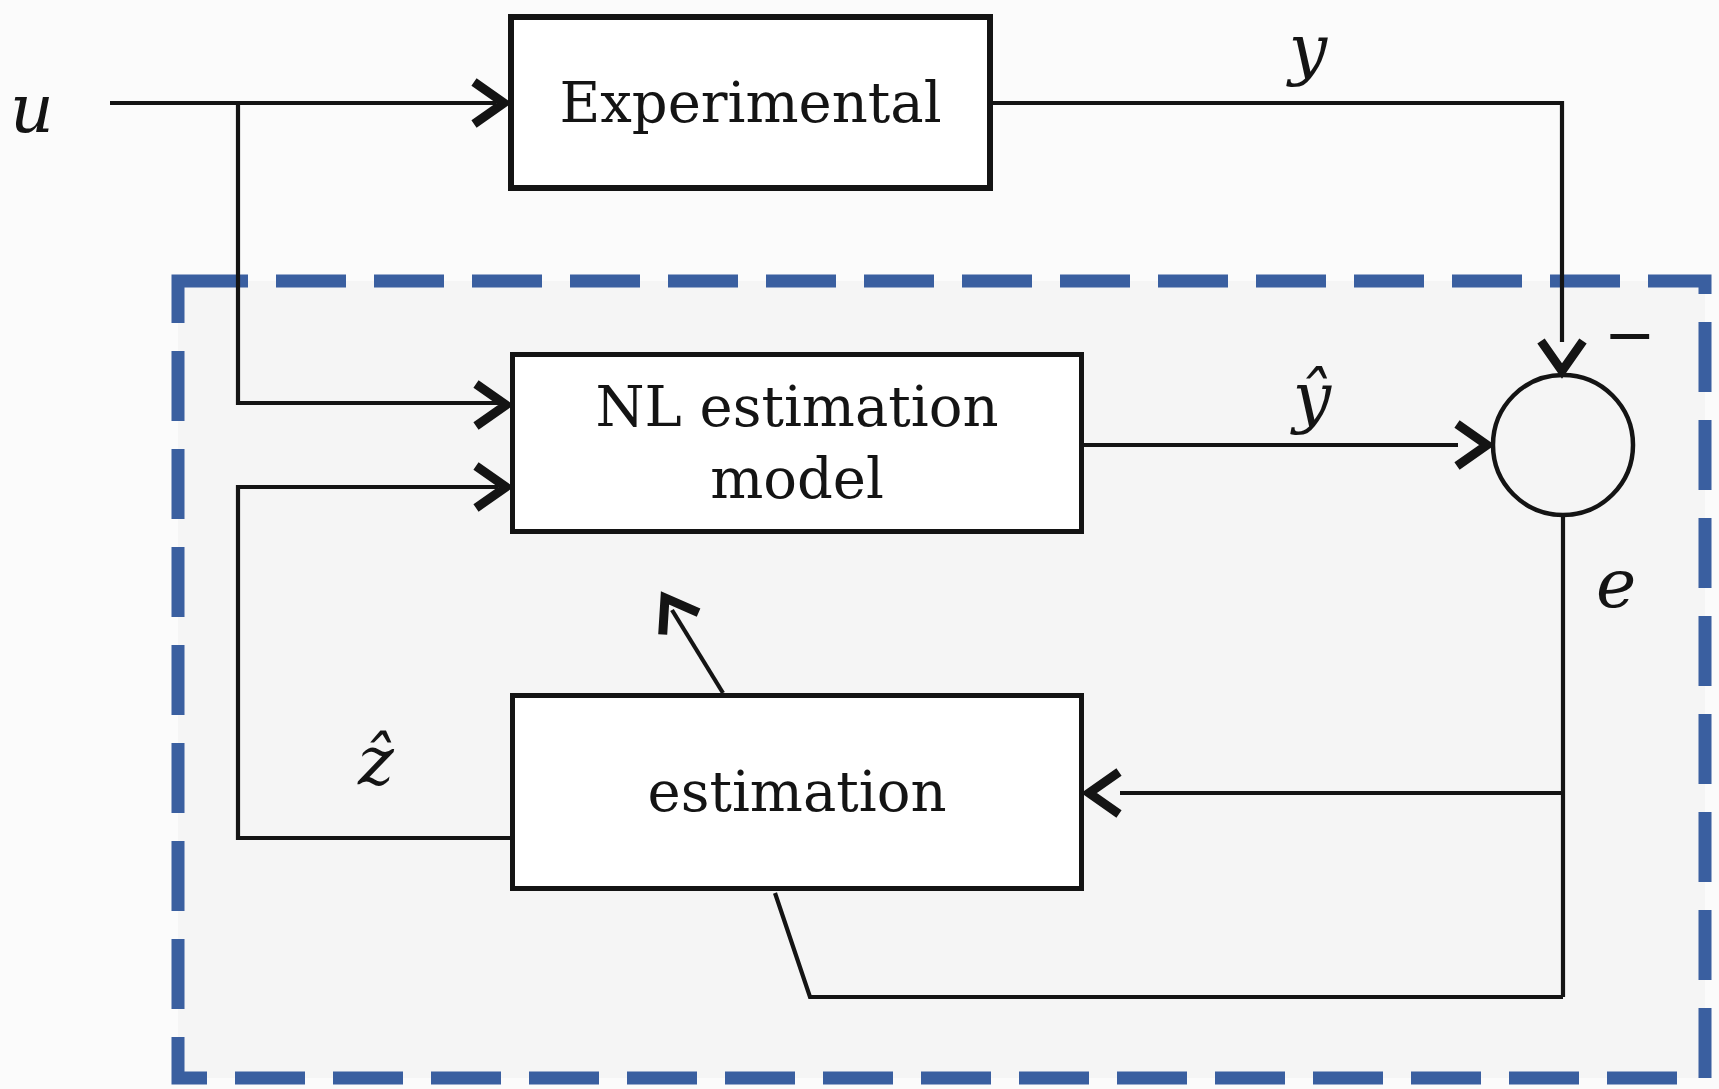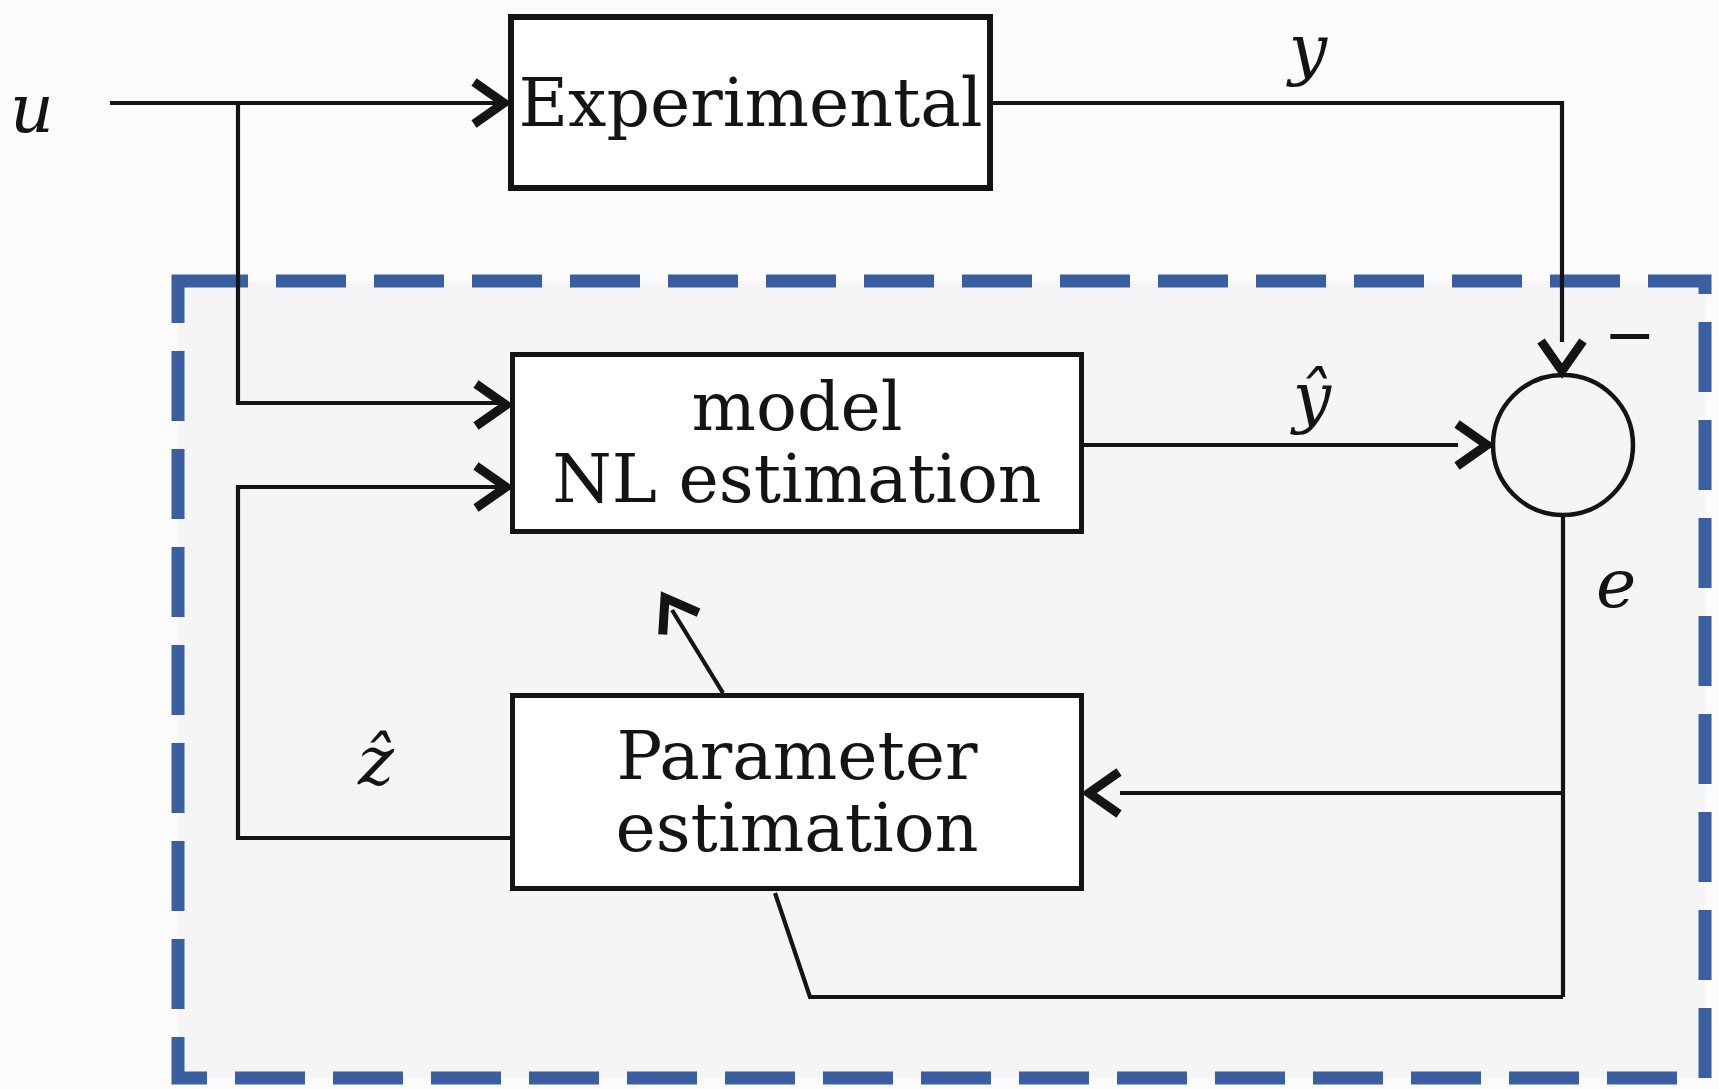--- a/index.html
+++ b/index.html
@@ -43,21 +43,21 @@
     position: absolute;
     box-sizing: border-box;
     background: #ffffff;
     border: 5px solid #141414;
     display: flex;
     flex-direction: column;
     align-items: center;
     justify-content: center;
     text-align: center;
     color: #141414;
-    font-size: 68px;
+    font-size: 56px;
     line-height: 72px;
     z-index: 2;
   }
   .box-experimental { left: 508px; top: 14px;  width: 485px; height: 177px; border-width: 6px; }
   .box-nl         { left: 510px; top: 352px; width: 574px; height: 182px; }
   .box-parameter  { left: 510px; top: 693px; width: 574px; height: 198px; }
   .siglabel {
     position: absolute;
     transform: translate(-50%, -50%);
     font-style: italic;
@@ -109,26 +109,25 @@
     </g>
 
     <circle class="sum-circle" cx="1563" cy="445" r="70"></circle>
   </svg>
 
   <div class="box box-experimental">
     <span>Experimental</span>
   </div>
 
   <div class="box box-nl">
+    <span>NL estimation</span>
     <span>model</span>
-    <span>NL estimation</span>
   </div>
 
   <div class="box box-parameter">
-    <span>Parameter</span>
     <span>estimation</span>
   </div>
 
   <div class="siglabel" style="left:32px;  top:108px;">u</div>
   <div class="siglabel" style="left:1308px; top:48px;">y</div>
   <div class="siglabel" style="left:1312px; top:396px;">ŷ</div>
   <div class="siglabel" style="left:1616px; top:583px;">e</div>
   <div class="siglabel" style="left:376px;  top:760px;">ẑ</div>
   <div class="siglabel minuslabel" style="left:1630px; top:334px;">−</div>
 

